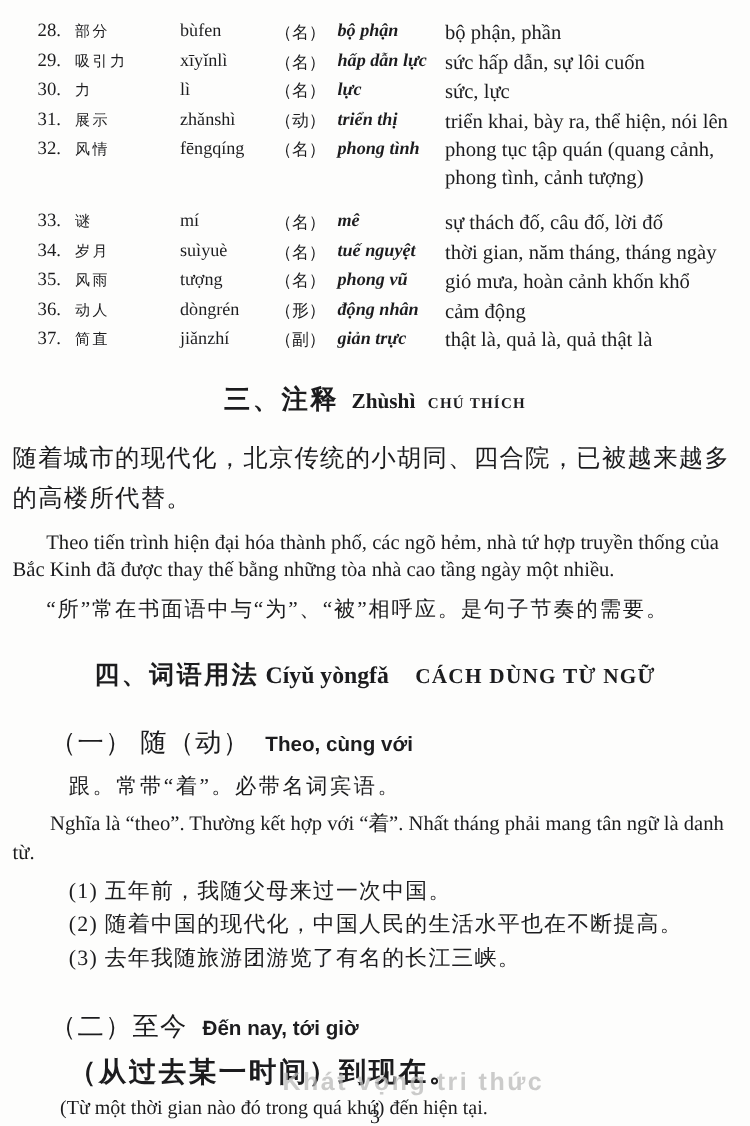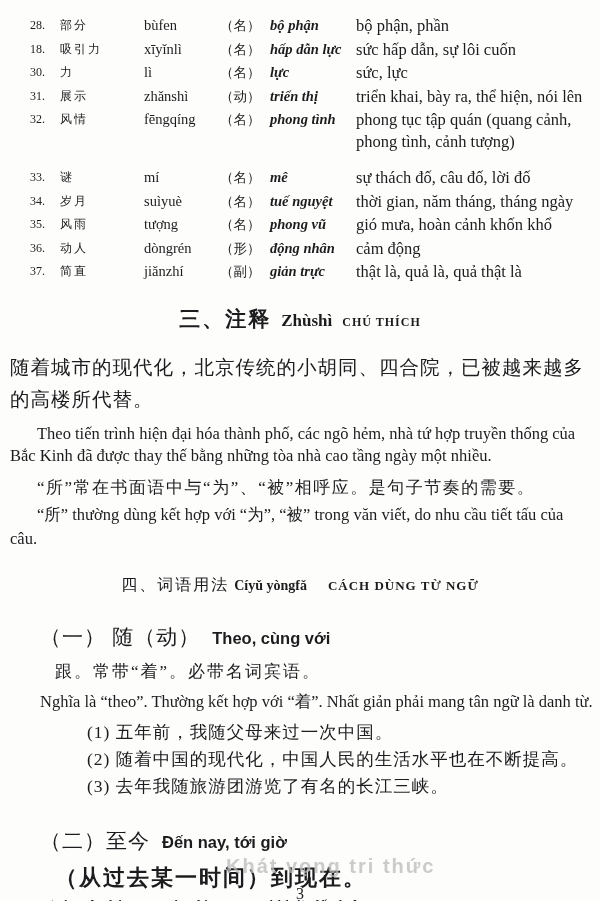--- a/index.html
+++ b/index.html
@@ -16,37 +16,37 @@
   
   .vocab { margin:14px 0 0 30px; }
   .vrow {
     display:grid;
     grid-template-columns:28px 82px 74px 48px 84px auto;
     column-gap:2px;
     align-items:start;
   }
   .vrow.gap { margin-top:13px; }
   .vcell { line-height:23.5px; }
-  .vcell.num   { font-size:12px; }
+  .vcell.num   { font-size:15px; }
   .vcell.hanzi { font-size:12px; letter-spacing:2px; }
   .vcell.pinyin{ font-size:14.5px; }
   .vcell.pos   { font-size:13.5px; }
   .vcell.sino  { font-size:14.5px; font-weight:bold; font-style:italic; }
   .vcell.meaning { font-size:16.5px; line-height:22px; padding-top:1px; max-width:228px; }
 
   
   .h3 { margin-top:21px; text-align:center; }
   .h3 .h-zh { font-size:21px; font-weight:600; letter-spacing:2px; }
   .h3 .h-py { font-size:17px; font-weight:bold; margin-left:6px; }
   .h3 .h-vi { font-size:12px; font-weight:bold; letter-spacing:1px; margin-left:6px; }
 
   .h4 { margin-top:24px; text-align:center; }
-  .h4 .h-zh { font-size:16px; font-weight:400; letter-spacing:2px; }
-  .h4 .h-py { font-size:14px; font-weight:bold; margin-left:1px; }
-  .h4 .h-vi { font-size:13px; font-weight:bold; letter-spacing:1px; margin-left:17px;text-align:right; }
+  .h4 .h-zh { font-size:20px; font-weight:700; letter-spacing:2px; }
+  .h4 .h-py { font-size:19px; font-weight:bold; margin-left:1px; }
+  .h4 .h-vi { font-size:17px; font-weight:bold; letter-spacing:1px; margin-left:17px;text-align:right; }
 
   
   p { margin:0; }
   .para-zh {
     margin:19px 12px 0 10px;
     font-size:19.5px; line-height:32px; letter-spacing:1px;
   }
   .para-vi {
     margin:7px 6px 0 10px;
     font-size:16.5px; line-height:22px; text-indent:27px;
@@ -61,21 +61,21 @@
   }
 
   
   .sub-label { margin:27px 0 0 40px; }
   .sub-label .sl-zh { font-size:21px; letter-spacing:1px; }
   .sub-label .sl-vi { font-family:"Liberation Sans", sans-serif; font-size:16.5px; font-weight:bold; margin-left:8px; }
   .def-zh { margin:8px 0 0 55px; font-size:17px; letter-spacing:2px; line-height:26px; }
   .def-vi { margin:5px 6px 0 10px; font-size:16.5px; line-height:23px; text-indent:30px; }
   .def-vi2 { margin:4px 0 0 48px; font-size:16px; line-height:23px; }
   .ex { margin:0 0 0 55px; font-size:17.5px; line-height:27px; letter-spacing:1px; }
-  .ex-block { margin-top:6px;padding-left:32px; }
+  .ex-block { margin-top:6px; }
   .sub2-defzh { margin:10px 0 0 55px; font-size:22px; letter-spacing:2px; line-height:26px;font-weight:bold; }
 
   
   .watermark1 {
     position:absolute; top:757px; left:150px;
     font-family:"Liberation Sans", sans-serif;
     font-size:80px; font-weight:bold; letter-spacing:1px;
     color:rgba(205,205,205,0.30);
     -webkit-text-stroke:1.5px rgba(170,170,170,0.45);
     pointer-events:none; white-space:nowrap;
@@ -102,21 +102,21 @@
   <div class="vocab">
       <div class="vrow">
         <span class="vcell num">28.</span>
         <span class="vcell hanzi">部分</span>
         <span class="vcell pinyin">bùfen</span>
         <span class="vcell pos">（名）</span>
         <span class="vcell sino">bộ phận</span>
         <span class="vcell meaning">bộ phận, phần</span>
       </div>
       <div class="vrow">
-        <span class="vcell num">18.</span>
+        <span class="vcell num">29.</span>
         <span class="vcell hanzi">吸引力</span>
         <span class="vcell pinyin">xīyǐnlì</span>
         <span class="vcell pos">（名）</span>
         <span class="vcell sino">hấp dẫn lực</span>
         <span class="vcell meaning">sức hấp dẫn, sự lôi cuốn</span>
       </div>
       <div class="vrow">
         <span class="vcell num">30.</span>
         <span class="vcell hanzi">力</span>
         <span class="vcell pinyin">lì</span>
@@ -184,34 +184,33 @@
 
   <div class="h3">
     <span class="h-zh">三、注释</span>
     <span class="h-py">Zhùshì</span>
     <span class="h-vi">CHÚ THÍCH</span>
   </div>
 
   <p class="para-zh">随着城市的现代化，北京传统的小胡同、四合院，已被越来越多的高楼所代替。</p>
   <p class="para-vi">Theo tiến trình hiện đại hóa thành phố, các ngõ hẻm, nhà tứ hợp truyền thống của Bắc Kinh đã được thay thế bằng những tòa nhà cao tầng ngày một nhiều.</p>
   <p class="note-zh">“所”常在书面语中与“为”、“被”相呼应。是句子节奏的需要。</p>
-  <p class="note-vi">“所” thường dùng kết hợp với “为”, “被” trong văn viết, do nhu cầu tiết tấu của câu.</p>
 
   <div class="h4">
     <span class="h-zh">四、词语用法</span>
     <span class="h-py">Cíyǔ yòngfǎ</span>
     <span class="h-vi">CÁCH DÙNG TỪ NGỮ</span>
   </div>
 
   <div class="sub-label">
     <span class="sl-zh">（一） 随（动）</span>
     <span class="sl-vi">Theo, cùng với</span>
   </div>
   <p class="def-zh">跟。常带“着”。必带名词宾语。</p>
-  <p class="def-vi">Nghĩa là “theo”. Thường kết hợp với “着”. Nhất giản phải mang tân ngữ là danh từ.</p>
+  <p class="def-vi">Nghĩa là “theo”. Thường kết hợp với “着”. Nhất tháng phải mang tân ngữ là danh từ.</p>
   <div class="ex-block">
     <p class="ex">(1) 五年前，我随父母来过一次中国。</p>
     <p class="ex">(2) 随着中国的现代化，中国人民的生活水平也在不断提高。</p>
     <p class="ex">(3) 去年我随旅游团游览了有名的长江三峡。</p>
   </div>
 
   <div class="sub-label">
     <span class="sl-zh">（二）至今</span>
     <span class="sl-vi">Đến nay, tới giờ</span>
   </div>

